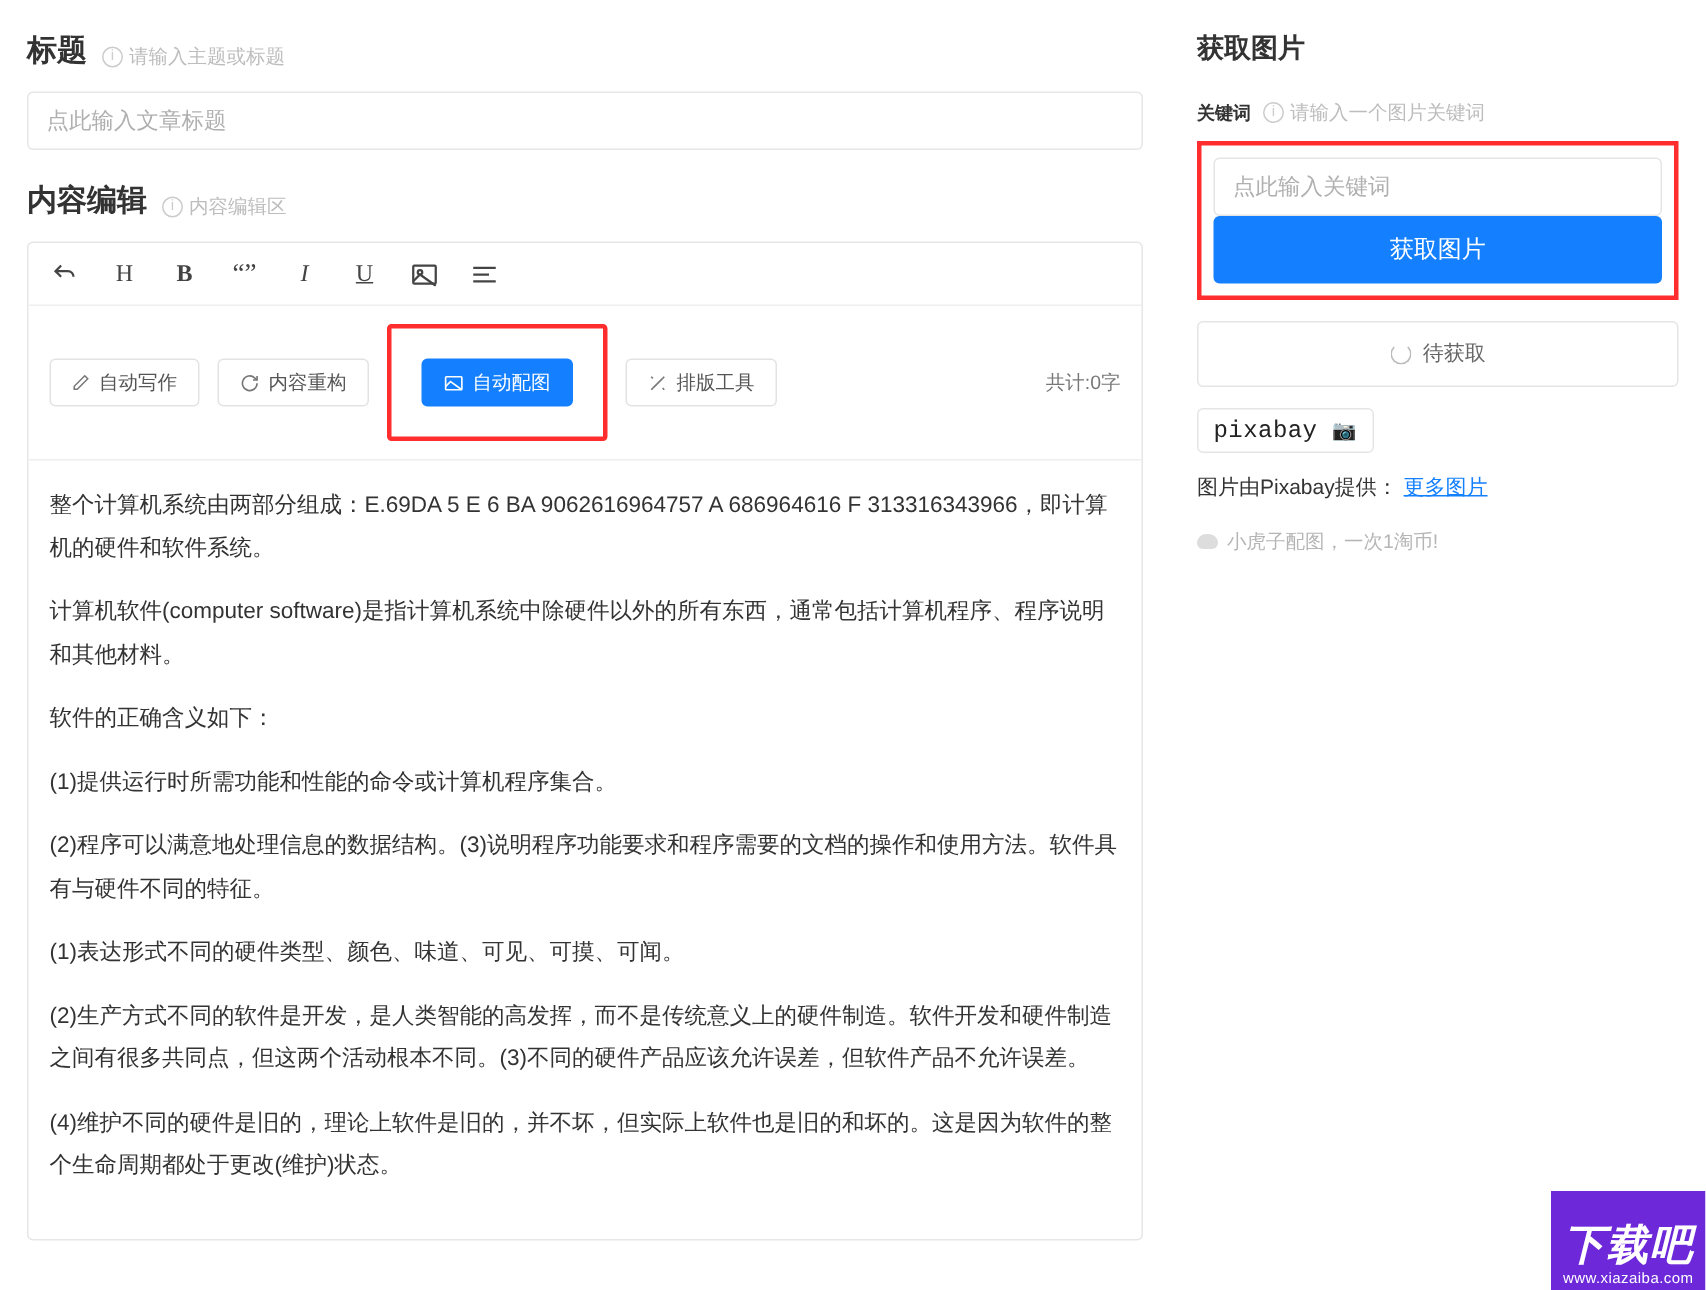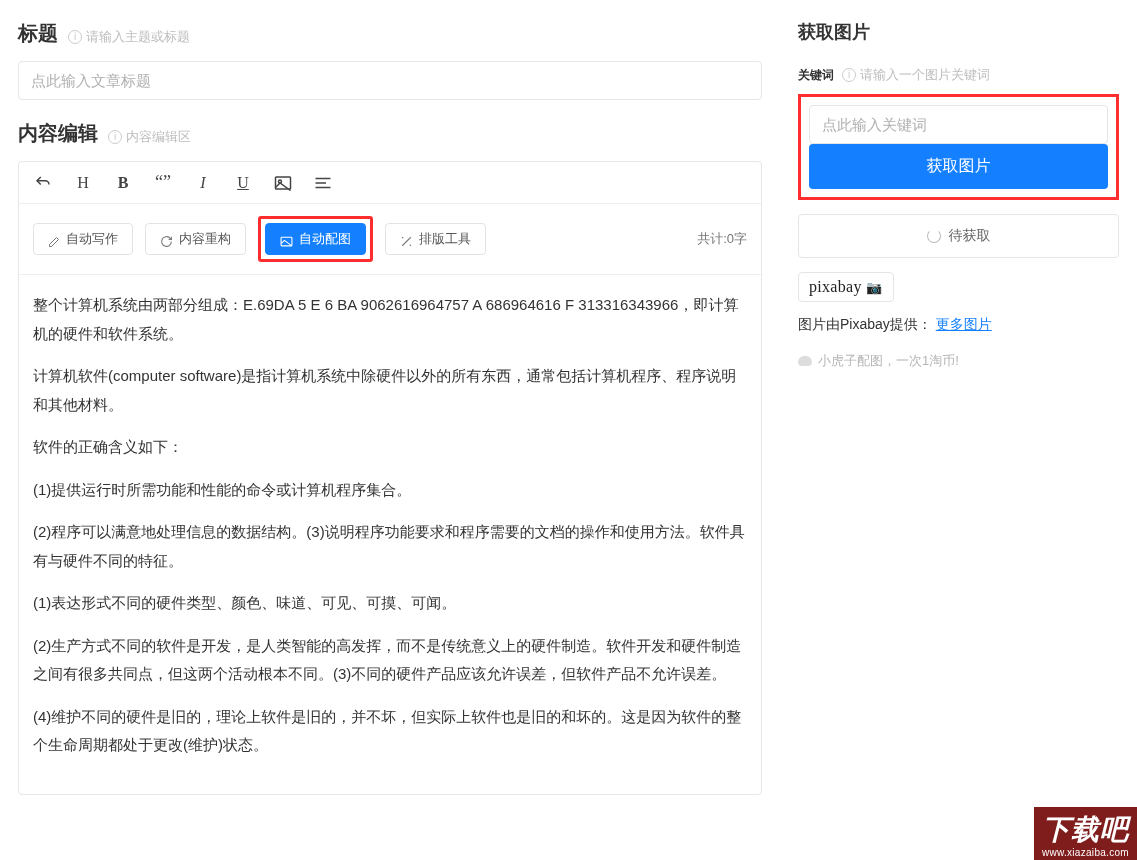--- a/index.html
+++ b/index.html
@@ -36,48 +36,48 @@
       font-size:15px; color:#333;
     }
     .text-input::placeholder { color:#b0b0b0; }
 
     
     .section-spacer { height: 20px; }
     .editor-box { border:1px solid #e6e6e6; border-radius:4px; margin-top:14px; }
     .toolbar-row1 { display:flex; align-items:center; gap:20px; padding:10px 14px; border-bottom:1px solid #eee; color:#555;}
     .toolbar-icon { cursor:pointer; color:#444; font-size:16px; display:inline-flex; align-items:center; justify-content:center; width:20px;}
     .toolbar-row2 { display:flex; align-items:center; gap:12px; padding:12px 14px; border-bottom:1px solid #eee; }
-    .chip { display:inline-flex; align-items:flex-end; gap:6px; border:1px solid #e3e3e3; border-radius:4px; padding:6px 14px; font-size:13px; color:#555; cursor:pointer; background:#fff;}
+    .chip { display:inline-flex; align-items:center; gap:6px; border:1px solid #e3e3e3; border-radius:4px; padding:6px 14px; font-size:13px; color:#555; cursor:pointer; background:#fff;}
     .chip.active { background:#1480ff; border-color:#1480ff; color:#fff; }
-    .red-box { border:3px solid #ff2d2d; border-radius:3px; padding:4px; display:inline-block;}
+    .red-box { border:3px solid #ff2d2d; border-radius:3px; padding:20px; display:inline-block;}
     .count { margin-left:auto; color:#777; font-size:13px; }
 
     .editor-content { padding: 16px 14px 20px; font-size:15px; line-height:1.9; color:#333; }
     .editor-content p { margin-bottom:14px; }
 
     
     .side-title { font-size:18px; font-weight:600; color:#333; margin-bottom:22px; }
     .side-sub-row { display:flex; align-items:center; gap:8px; margin-bottom:10px;}
     .side-sub { font-size:12px; font-weight:600;}
     .red-box-side { border:3px solid #ff2d2d; padding:8px 8px 8px 8px; }
     .keyword-input { width:100%; border:1px solid #e5e5e5; border-radius:4px; padding:10px 12px; font-size:15px; }
     .keyword-input::placeholder{color:#b0b0b0;}
 
     .pending-box { border:1px solid #e5e5e5; border-radius:4px; padding:12px; text-align:center; color:#666; margin-top:14px; display:flex; align-items:center; justify-content:center; gap:8px;}
     .spin { width:14px; height:14px; border:1.5px solid #bbb; border-radius:50%; border-top-color:transparent; display:inline-block;}
 
-    .pixabay-badge { display:inline-block; border:1px solid #e5e5e5; border-radius:4px; padding:5px 10px; margin-top:14px; font-family: Liberation Serif, serif; font-size:16px; color:#222; letter-spacing:0.3px;}
+    .pixabay-badge { display:inline-block; border:1px solid #e5e5e5; border-radius:4px; padding:5px 10px; margin-top:14px; font-family: Liberation Mono, monospace; font-size:16px; color:#222; letter-spacing:0.3px;}
     .pixabay-badge .cam { font-size:13px;}
     .credit-row { margin-top:14px; font-size:14px; color:#333; }
     .credit-row a { color:#1480ff; text-decoration:underline; cursor:pointer;}
     .footnote { margin-top:18px; color:#b5b5b5; font-size:13px; display:flex; align-items:center; gap:6px;}
     .cloud-icon{ width:14px; height:10px; background:#ddd; border-radius:6px 6px 4px 4px; display:inline-block;}
 
     
-    .watermark { position:absolute; right:0; bottom:0; background:#7f1d1d; color:#fff; padding:4px 8px 2px; font-family: "SimHei", sans-serif; }
+    .watermark { position:absolute; right:0; bottom:0; background:#6d28d9; color:#fff; padding:17px 8px 2px; font-family: "SimHei", sans-serif; }
     .watermark .big { font-size:28px; font-weight:700; font-style:italic; letter-spacing:1px; display:flex; align-items:baseline;}
     .watermark .url { font-size:10px; text-align:left; margin-top:-2px; letter-spacing:0.3px;}
 
     
     svg { display:block; }
   </style>
 </head>
 <body>
 
 <div class="layout">

